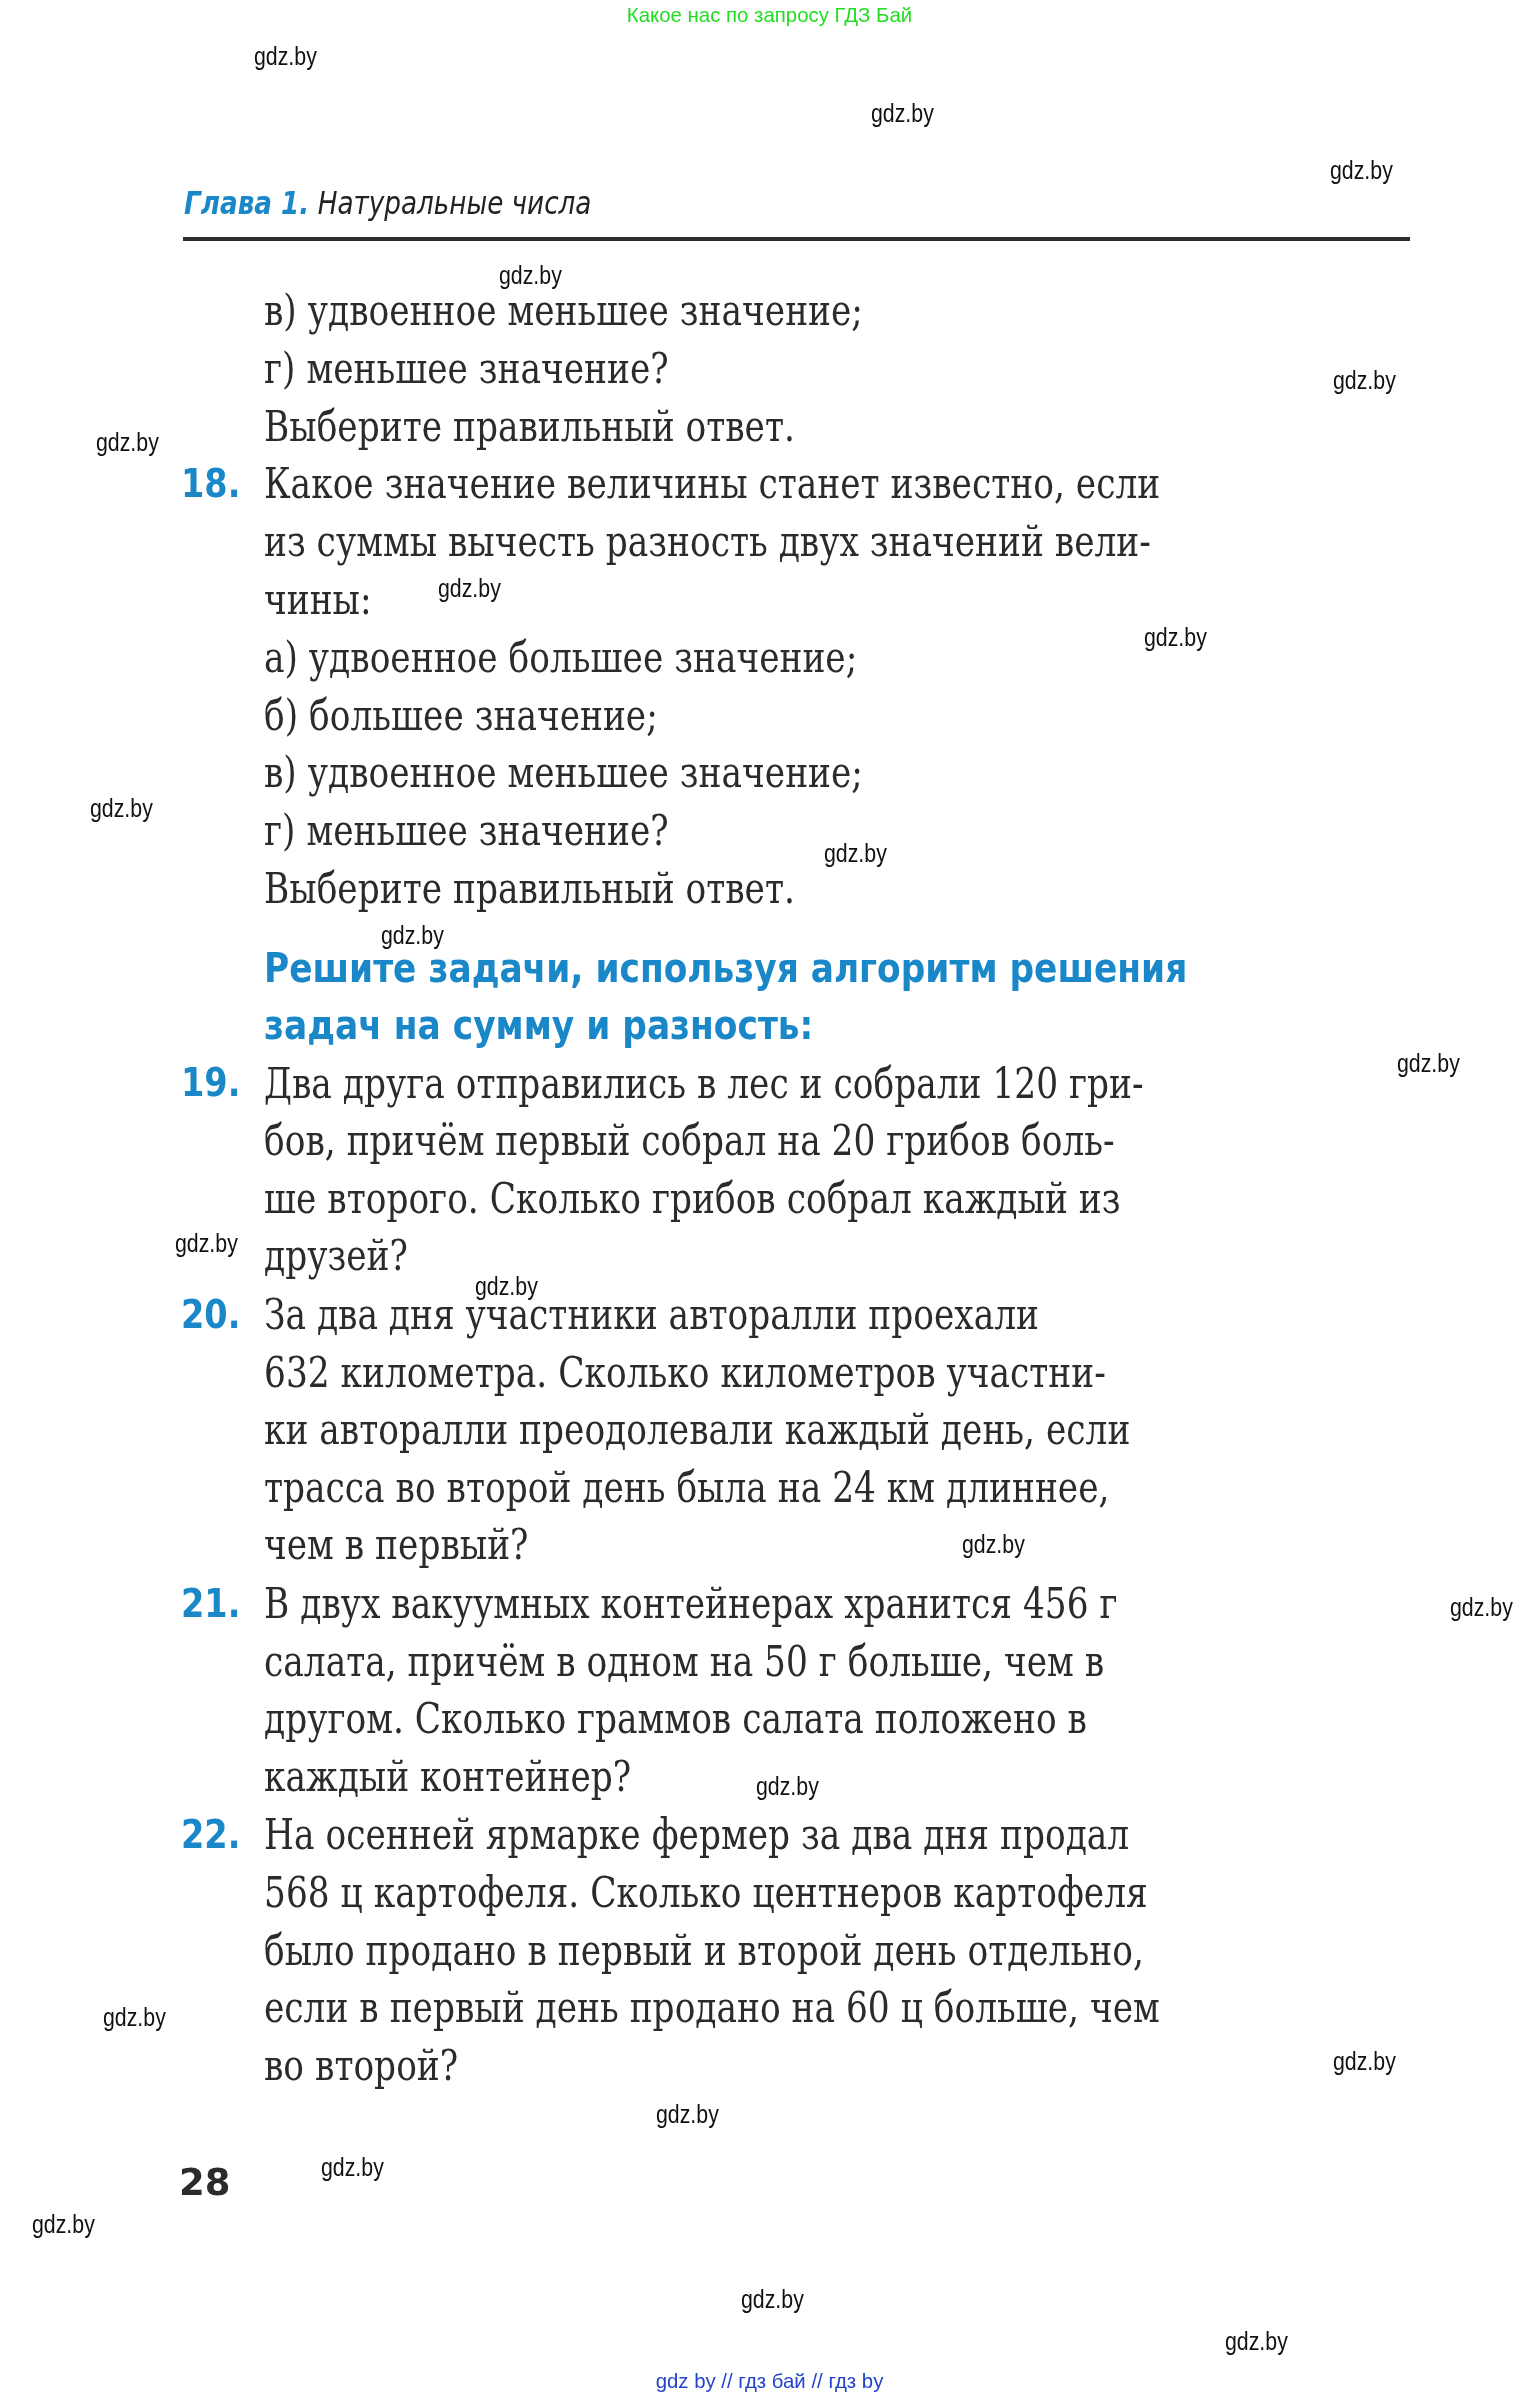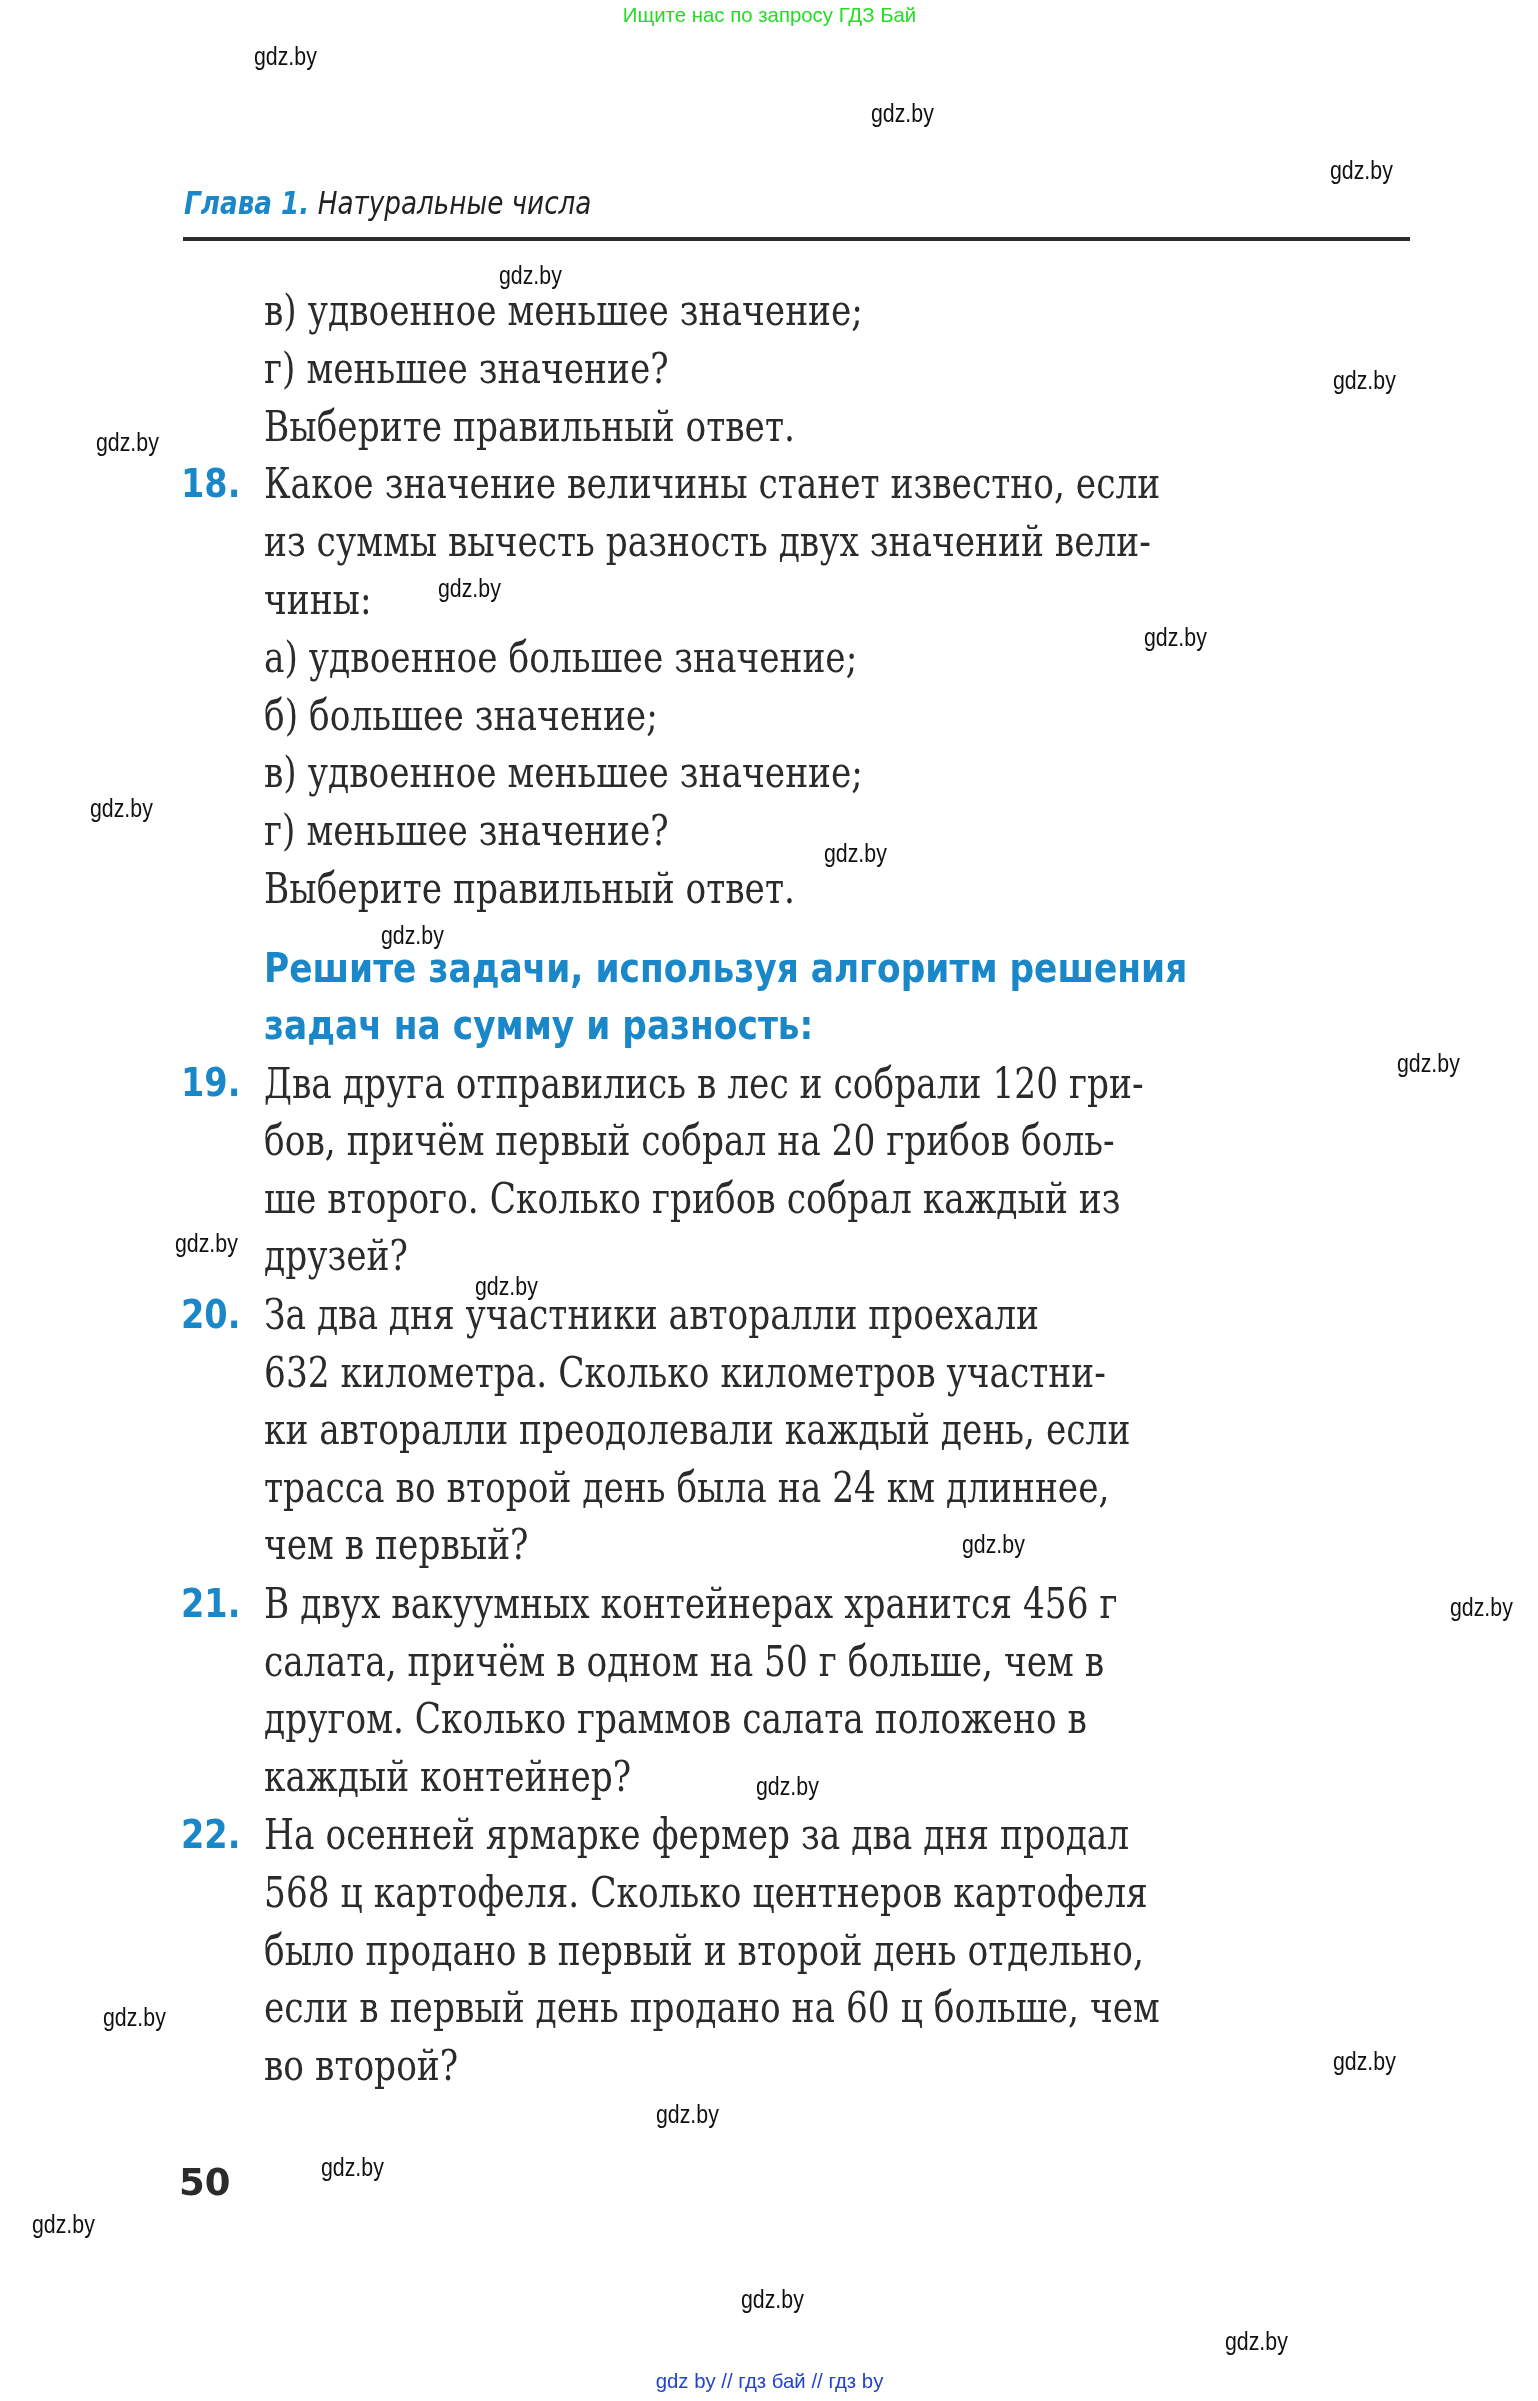--- a/index.html
+++ b/index.html
@@ -13,21 +13,21 @@
     .rule { left: 183px; top: 237px; width: 1227px; height: 3.5px; background: #2c2c2c; }
     .line { font-family: "DejaVu Serif", serif; font-size: 43px; color: #2b2b2b; transform: scaleX(0.80); transform-origin: left top; left: 264px; }
     .num { font-family: "DejaVu Sans", sans-serif; font-weight: bold; font-size: 39px; color: #1a87c8; transform: scaleX(0.86); transform-origin: left top; left: 181px; }
     .section { font-family: "DejaVu Sans", sans-serif; font-weight: bold; font-size: 40px; color: #1a87c8; left: 264px; transform: scaleX(0.86); transform-origin: left top; }
     .pagenum { left: 179px; top: 2161px; font-family: "DejaVu Sans", sans-serif; font-weight: bold; font-size: 37px; color: #2b2b2b; }
     .footer { left: 0; width: 1539px; top: 2370px; text-align: center; color: #2244cc; font-family: "Liberation Sans", sans-serif; font-size: 20.4px; }
   </style>
 </head>
 <body>
 
-<div class="abs top-banner">Ищите нас по запросу ГДЗ Бай</div>
+<div class="abs top-banner">Какое нас по запросу ГДЗ Бай</div>
 
 <div class="abs wm" style="left:254px;top:41px;">gdz.by</div>
 <div class="abs wm" style="left:871px;top:98px;">gdz.by</div>
 <div class="abs wm" style="left:1330px;top:155px;">gdz.by</div>
 <div class="abs wm" style="left:499px;top:260px;">gdz.by</div>
 <div class="abs wm" style="left:1333px;top:365px;">gdz.by</div>
 <div class="abs wm" style="left:96px;top:427px;">gdz.by</div>
 <div class="abs wm" style="left:438px;top:573px;">gdz.by</div>
 <div class="abs wm" style="left:1144px;top:622px;">gdz.by</div>
 <div class="abs wm" style="left:90px;top:793px;">gdz.by</div>
@@ -89,16 +89,16 @@
 <div class="abs line" style="top:1693px;">другом. Сколько граммов салата положено в</div>
 <div class="abs line" style="top:1751px;">каждый контейнер?</div>
 
 <div class="abs num" style="top:1812px;">22.</div>
 <div class="abs line" style="top:1809px;">На осенней ярмарке фермер за два дня продал</div>
 <div class="abs line" style="top:1867px;">568 ц картофеля. Сколько центнеров картофеля</div>
 <div class="abs line" style="top:1925px;">было продано в первый и второй день отдельно,</div>
 <div class="abs line" style="top:1982px;">если в первый день продано на 60 ц больше, чем</div>
 <div class="abs line" style="top:2040px;">во второй?</div>
 
-<div class="abs pagenum">50</div>
+<div class="abs pagenum">28</div>
 
 <div class="abs footer">gdz by  //  гдз бай  //  гдз by</div>
 
 
 </body></html>

